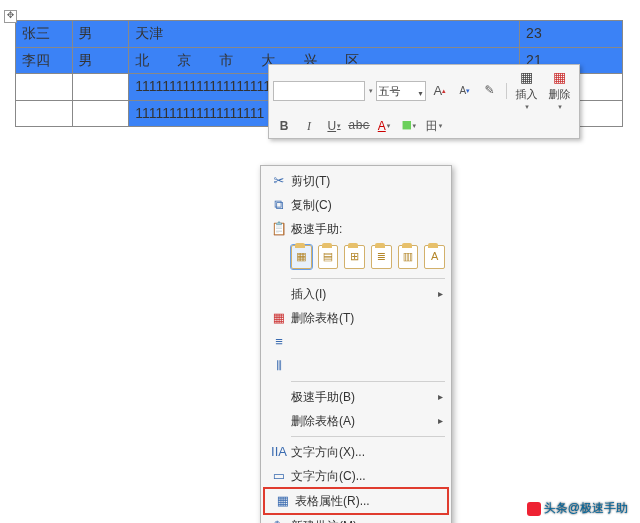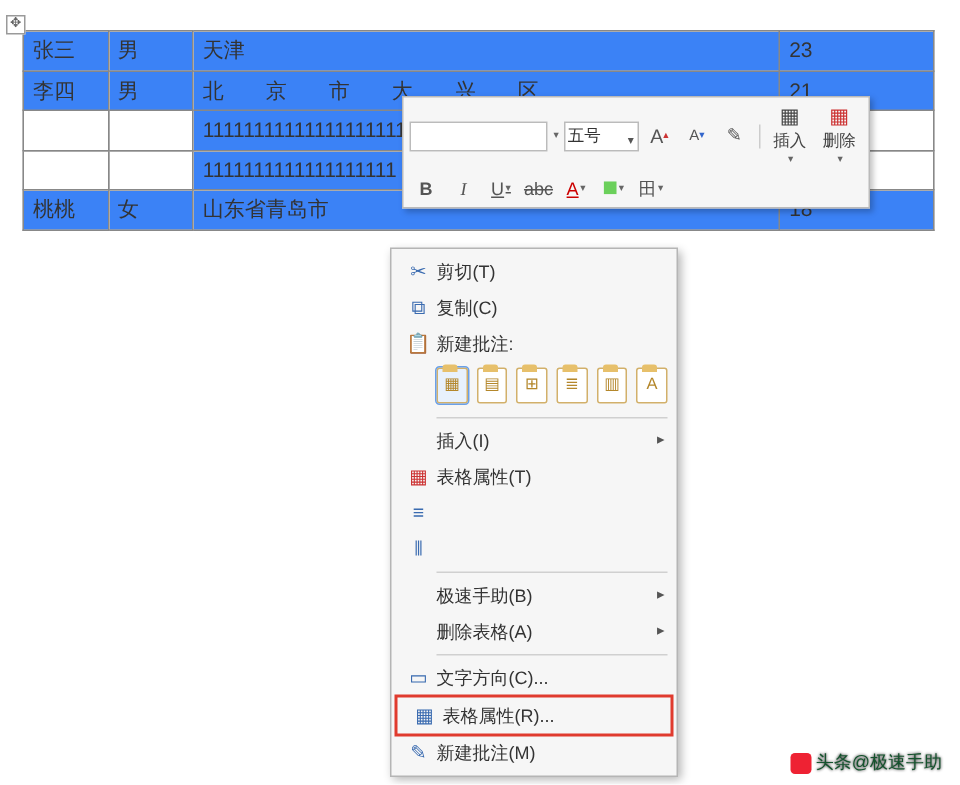--- a/index.html
+++ b/index.html
@@ -21,33 +21,33 @@
   .mini .size{width:44px;height:18px;border:1px solid #bbb;display:flex;align-items:flex-end;padding:0 2px;font-size:11px;background:#fff}
   .mini .arrow{font-size:8px;color:#555;margin-left:auto}
   .mini .btn{width:20px;height:18px;display:flex;align-items:center;justify-content:center;border:1px solid transparent;font-size:12px;color:#555}
   .mini .sep{width:1px;height:16px;background:#ccc;margin:0 2px}
   .mini .bigbtn{display:flex;flex-direction:column;align-items:center;font-size:11px;color:#444;padding:1px 4px}
   .mini .bigbtn .ic{width:20px;height:18px;display:flex;align-items:center;justify-content:center;font-size:14px}
   .drop{font-size:7px;color:#666;margin-left:1px}
   .bold{font-weight:700}
   .ital{font-style:italic;font-family:"Times New Roman",serif}
   .uline{text-decoration:underline}
-  .strike{font-family:Liberation Sans, sans-serif}
+  .strike{font-family:Liberation Mono, monospace}
   
   .menu{position:absolute;left:260px;top:165px;width:190px;background:#f6f6f6;border:1px solid #b5b5b5;box-shadow:2px 2px 6px rgba(0,0,0,.3);padding:3px 0}
   .menu-item{display:flex;align-items:center;height:24px;padding:0 20px 0 6px;font-size:12px;color:#333;position:relative}
   .menu-item.highlighted{border:2px solid #e03b2e;margin:-1px 2px}
   .menu-item .ic{width:24px;display:flex;justify-content:center;color:#3a6bb0;font-size:13px}
   .menu-item .sub{position:absolute;right:8px;font-size:10px;color:#555}
   .menu-sep{height:1px;background:#d0d0d0;margin:3px 6px 3px 30px}
   .paste-row{display:flex;gap:6px;padding:4px 6px 6px 30px}
   .paste-ic{width:22px;height:22px;border:1px solid #d2b06a;background:#fff;display:flex;align-items:center;justify-content:center;font-size:11px;color:#b4872b;border-radius:2px;position:relative}
   .paste-ic.sel{outline:1px solid #6aa0e8;background:#e8f1fc}
   .paste-ic .p{position:absolute;top:-3px;left:3px;width:10px;height:5px;background:#e7c06b;border-radius:2px 2px 0 0}
-  .watermark{position:absolute;right:12px;bottom:6px;font-size:12px;color:#14532d;text-shadow:0 0 2px #000}
+  .watermark{position:absolute;right:12px;bottom:6px;font-size:12px;color:#0369a1;text-shadow:0 0 2px #000}
   .wm-icon{display:inline-block;width:14px;height:14px;background:#e23;border-radius:3px;vertical-align:middle;margin-right:3px}
 </style>
 </head>
 <body>
 
 <div class="page">
   <div class="move-handle">✥</div>
   <table class="doc">
     <colgroup>
         <col class="col1">
@@ -73,26 +73,20 @@
           <td class="white"></td>
           <td>1111111111111111111111111111111111111111111</td>
           <td class="white"></td>
         </tr>
     <tr>
           <td class="white"></td>
           <td class="white"></td>
           <td>1111111111111111111</td>
           <td class="white"></td>
         </tr>
-    <tr>
-          <td>桃桃</td>
-          <td>女</td>
-          <td>山东省青岛市</td>
-          <td>18</td>
-        </tr>
   </tbody>
     </table>
 </div>
 
 <div class="mini">
   <div class="mini-row">
     <input class="font" value="" style="">
     <span class="drop">▾</span>
     <div class="size">
         <span>五号</span>
@@ -148,59 +142,63 @@
   <div class="menu-item">
       <span class="ic">✂</span>
       <span>剪切(T)</span>
     </div>
   <div class="menu-item">
       <span class="ic">⧉</span>
       <span>复制(C)</span>
     </div>
   <div class="menu-item">
       <span class="ic">📋</span>
-      <span>新建批注:</span>
+      <span>极速手助:</span>
     </div>
   <div class="paste-row">
     <div class="paste-ic sel"><span class="p"></span>▦</div>
     <div class="paste-ic"><span class="p"></span>▤</div>
     <div class="paste-ic"><span class="p"></span>⊞</div>
     <div class="paste-ic"><span class="p"></span>≣</div>
     <div class="paste-ic"><span class="p"></span>▥</div>
     <div class="paste-ic"><span class="p"></span>A</div>
   </div>
   <div class="menu-sep"></div>
   <div class="menu-item">
       <span class="ic"></span>
       <span>插入(I)</span>
       <span class="sub">▸</span>
     </div>
   <div class="menu-item">
       <span class="ic" style="color:#c33">▦</span>
-      <span>表格属性(T)</span>
+      <span>删除表格(T)</span>
     </div>
   <div class="menu-item">
       <span class="ic">≡</span>
     </div>
   <div class="menu-item">
       <span class="ic">⦀</span>
     </div>
   <div class="menu-sep"></div>
   <div class="menu-item">
       <span class="ic"></span>
       <span>极速手助(B)</span>
       <span class="sub">▸</span>
     </div>
   <div class="menu-item">
       <span class="ic"></span>
       <span>删除表格(A)</span>
       <span class="sub">▸</span>
     </div>
   <div class="menu-sep"></div>
   <div class="menu-item">
+      <span class="ic">IIA</span>
+      <span>文字方向(X)...</span>
+    </div>
+  <div class="menu-item">
       <span class="ic">▭</span>
       <span>文字方向(C)...</span>
     </div>
   <div class="menu-item highlighted">
       <span class="ic">▦</span>
       <span>表格属性(R)...</span>
     </div>
   <div class="menu-item">
       <span class="ic">✎</span>
       <span>新建批注(M)</span>

